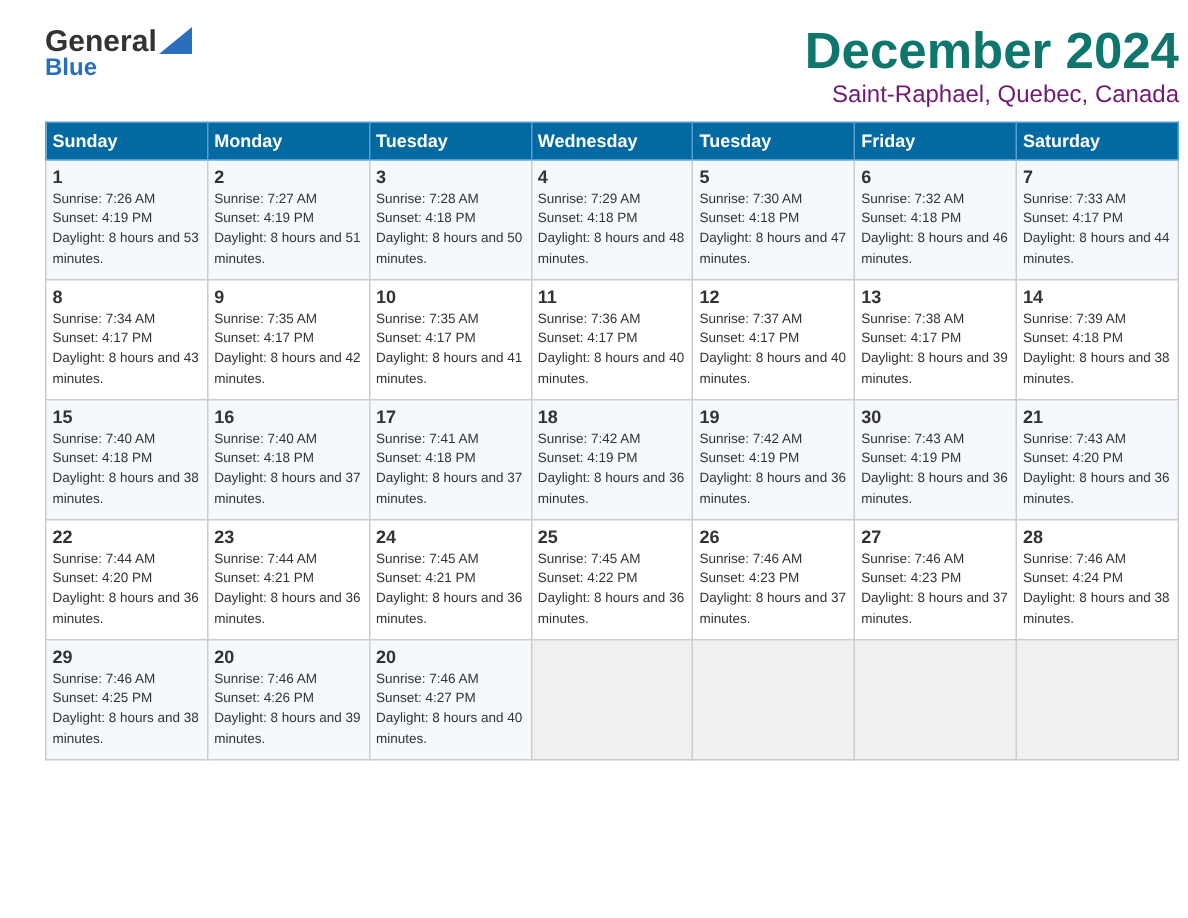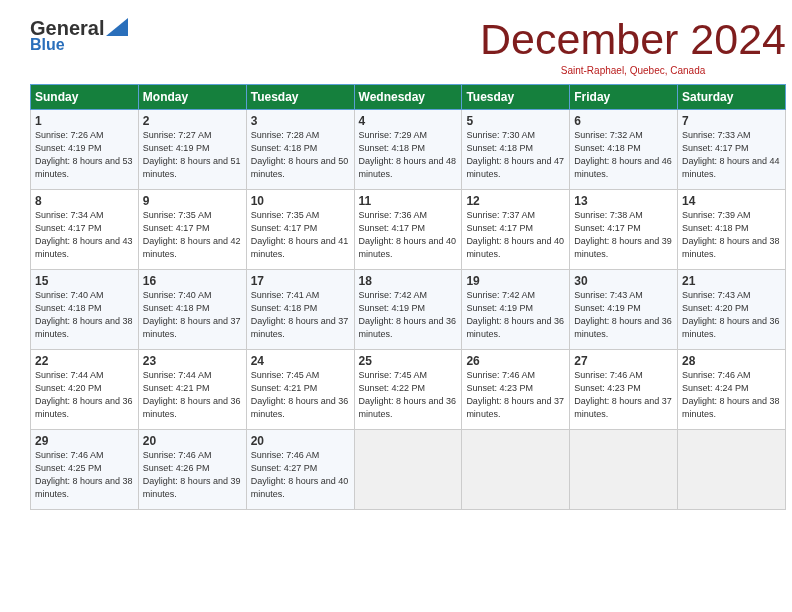--- a/index.html
+++ b/index.html
@@ -29,38 +29,37 @@
       align-items: flex-start;
     }
     .logo-row {
       display: flex;
       align-items: center;
     }
     .title-block {
       text-align: right;
     }
     .month-title {
-      font-size: 43px;
-      font-weight: normal;
-      color: #7f1d1d;
+      font-size: 34px;
+      font-weight: bold;
+      color: #0f766e;
       line-height: 1.1;
     }
     .location {
-      font-size: 10px;
-      color: #b91c1c;
+      font-size: 16px;
+      color: #701a75;
       margin-top: 2px;
-      text-align: center;
     }
     .calendar {
       width: 100%;
       border-collapse: collapse;
       table-layout: fixed;
     }
     .calendar thead tr th {
-      background: #15803d;
+      background: #0369a1;
       color: #fff;
       font-size: 12px;
       font-weight: bold;
       padding: 5px 4px;
       text-align: left;
       border: 1px solid #5a9fd4;
     }
     .calendar tbody tr td {
       vertical-align: top;
       padding: 4px 4px 2px 4px;

